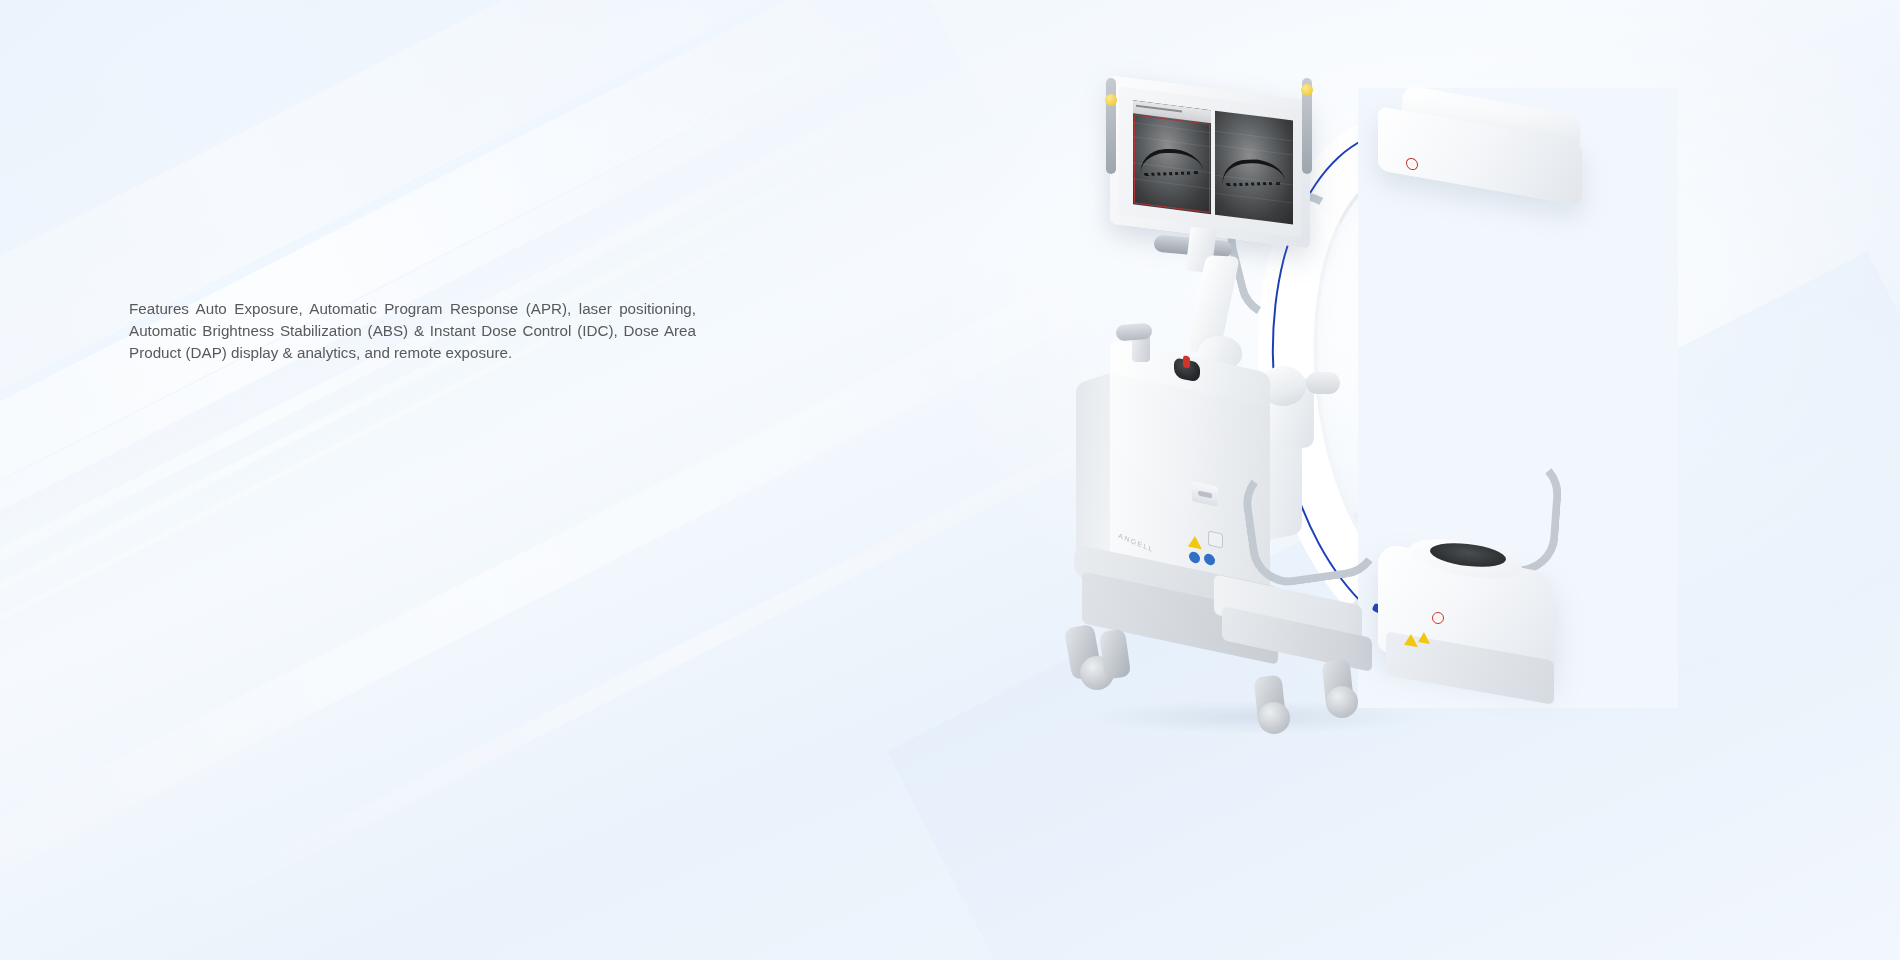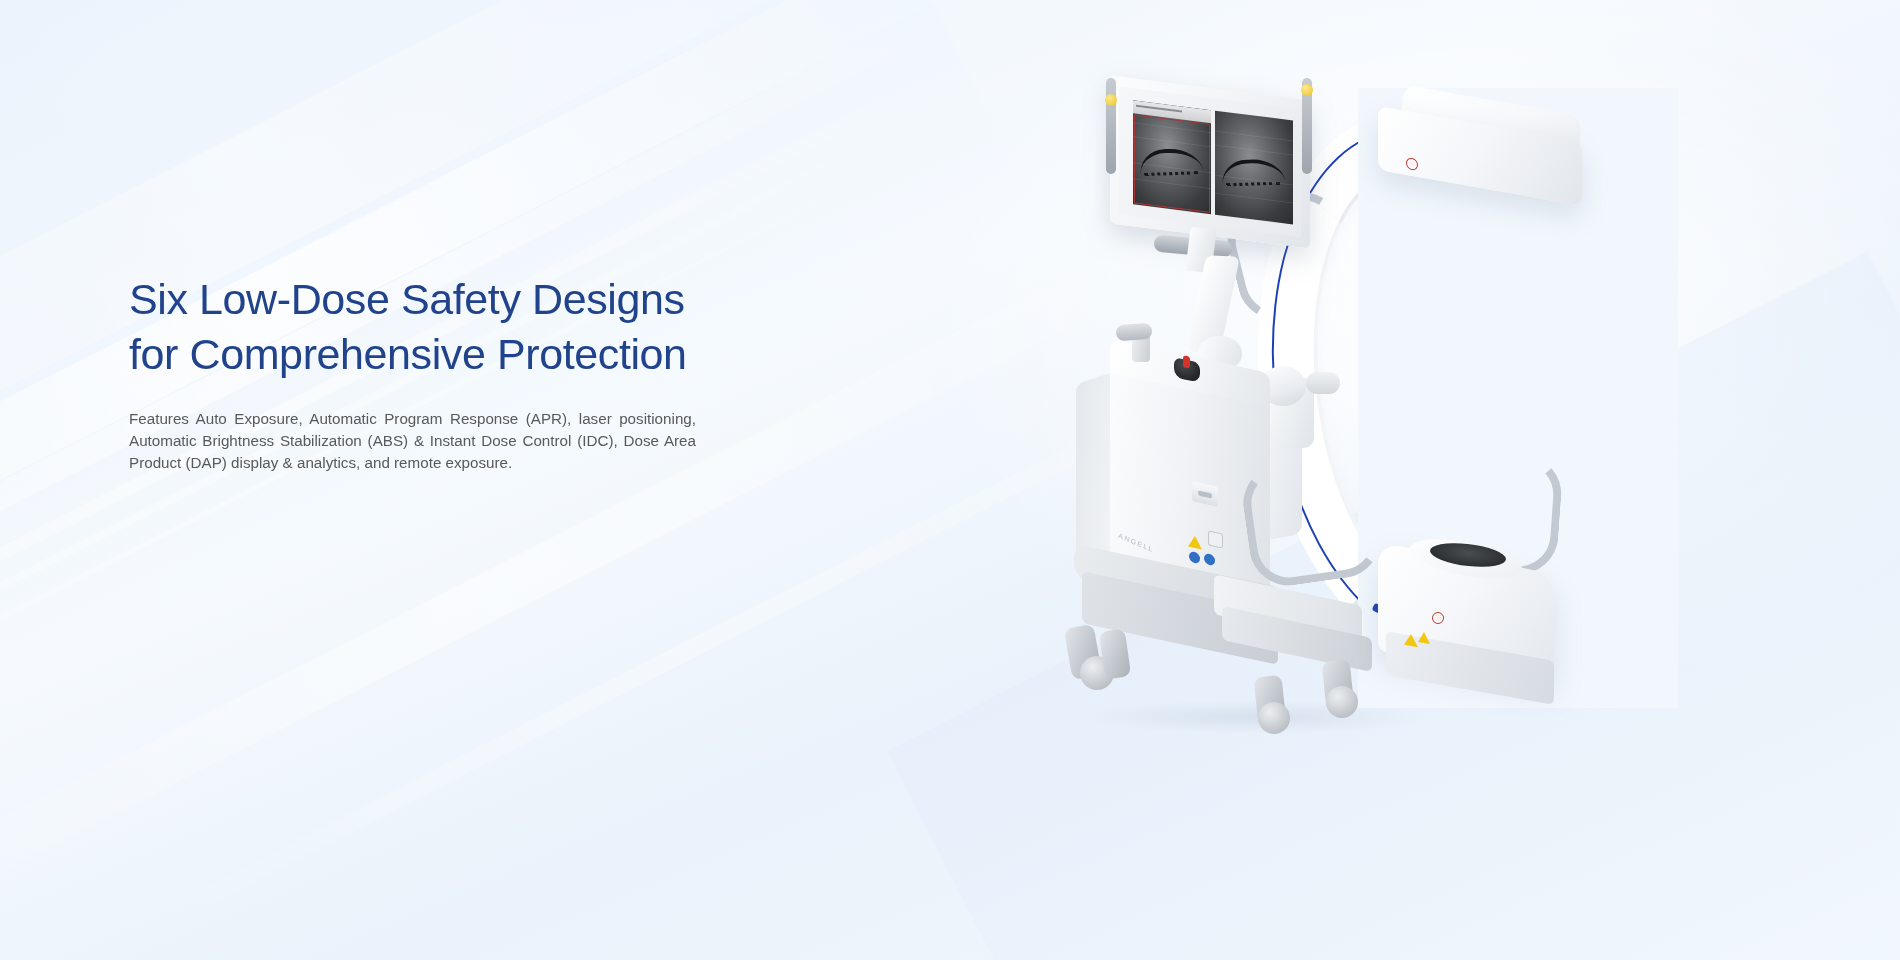--- a/index.html
+++ b/index.html
@@ -460,24 +460,20 @@
       <i class="sk2"></i>
       <i class="sk3"></i>
     <i class="sk4"></i>
       <i class="sk5"></i>
       <i class="sk7"></i>
       <i class="sk8"></i>
   </div>
 </div>
 
 <div class="copy">
-  <div class="headline">
-    <div>Six Low-Dose Safety Designs</div>
-    <div>for Comprehensive Protection</div>
-  </div>
   <p class="blurb">Features Auto Exposure, Automatic Program Response (APR), laser positioning, Automatic Brightness Stabilization (ABS) &amp; Instant Dose Control (IDC), Dose Area Product (DAP) display &amp; analytics, and remote exposure.</p>
 </div>
 
 <div class="device">
 
   <div class="shadow-ground"></div>
 
   <div class="carm-outer metal"></div>
   <div class="carm-face"></div>
   <div class="carm-stripe"></div>

